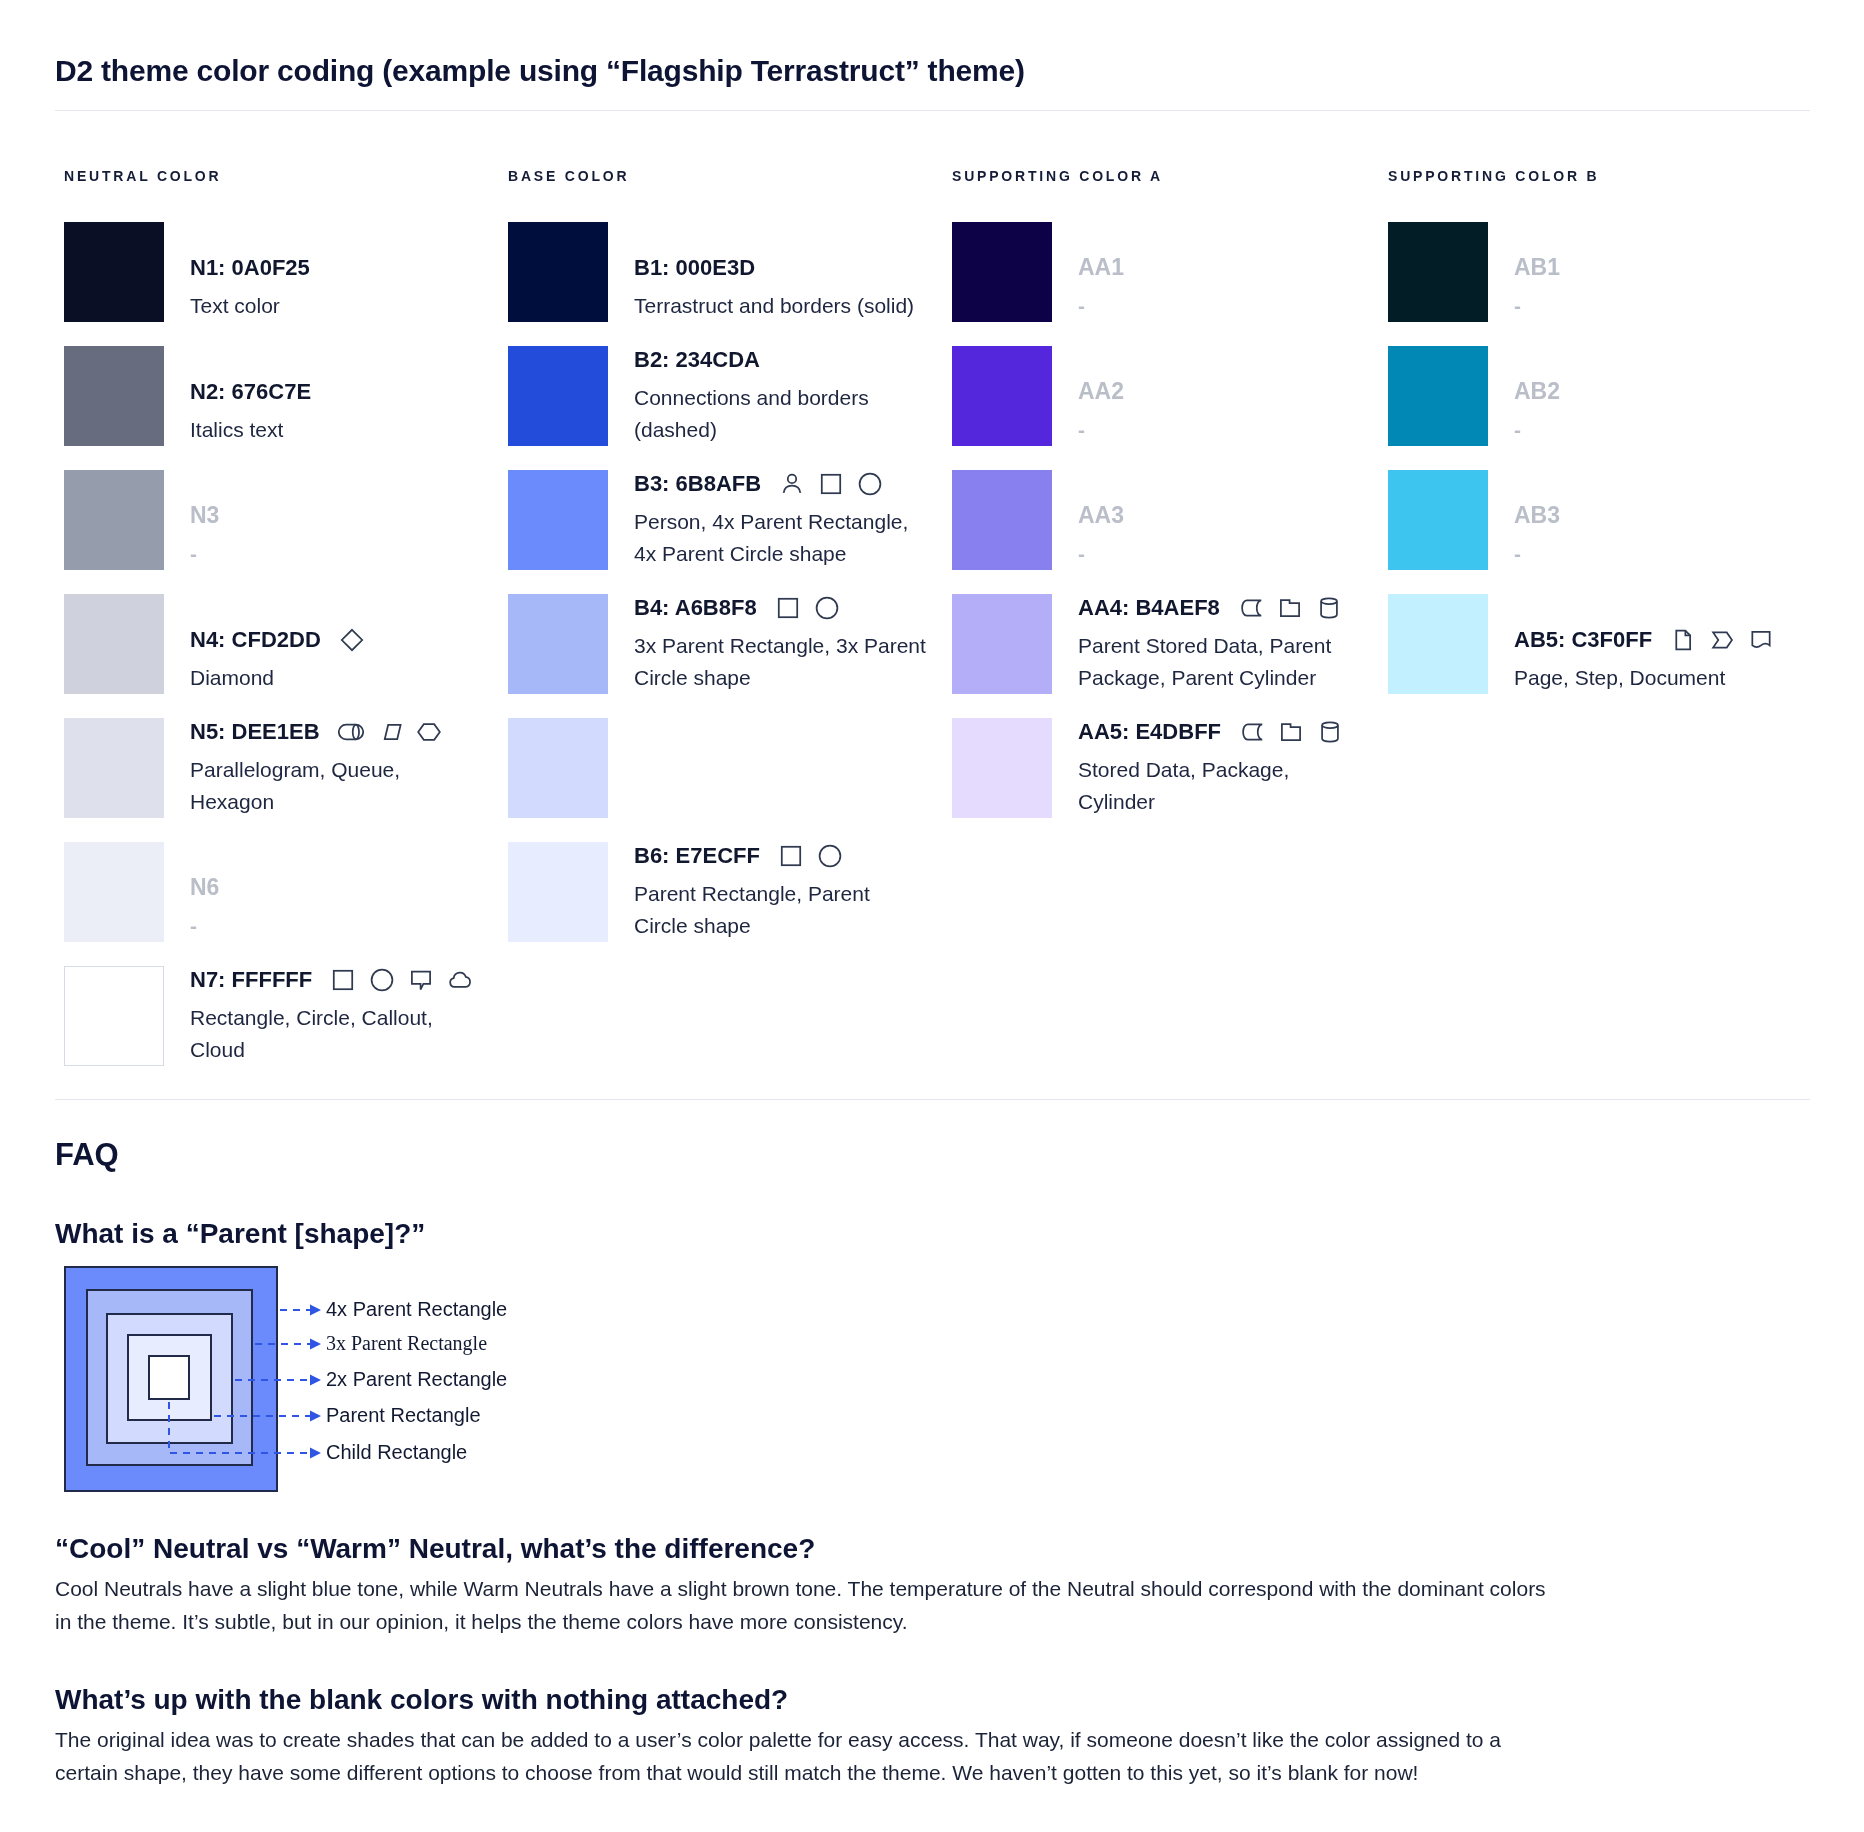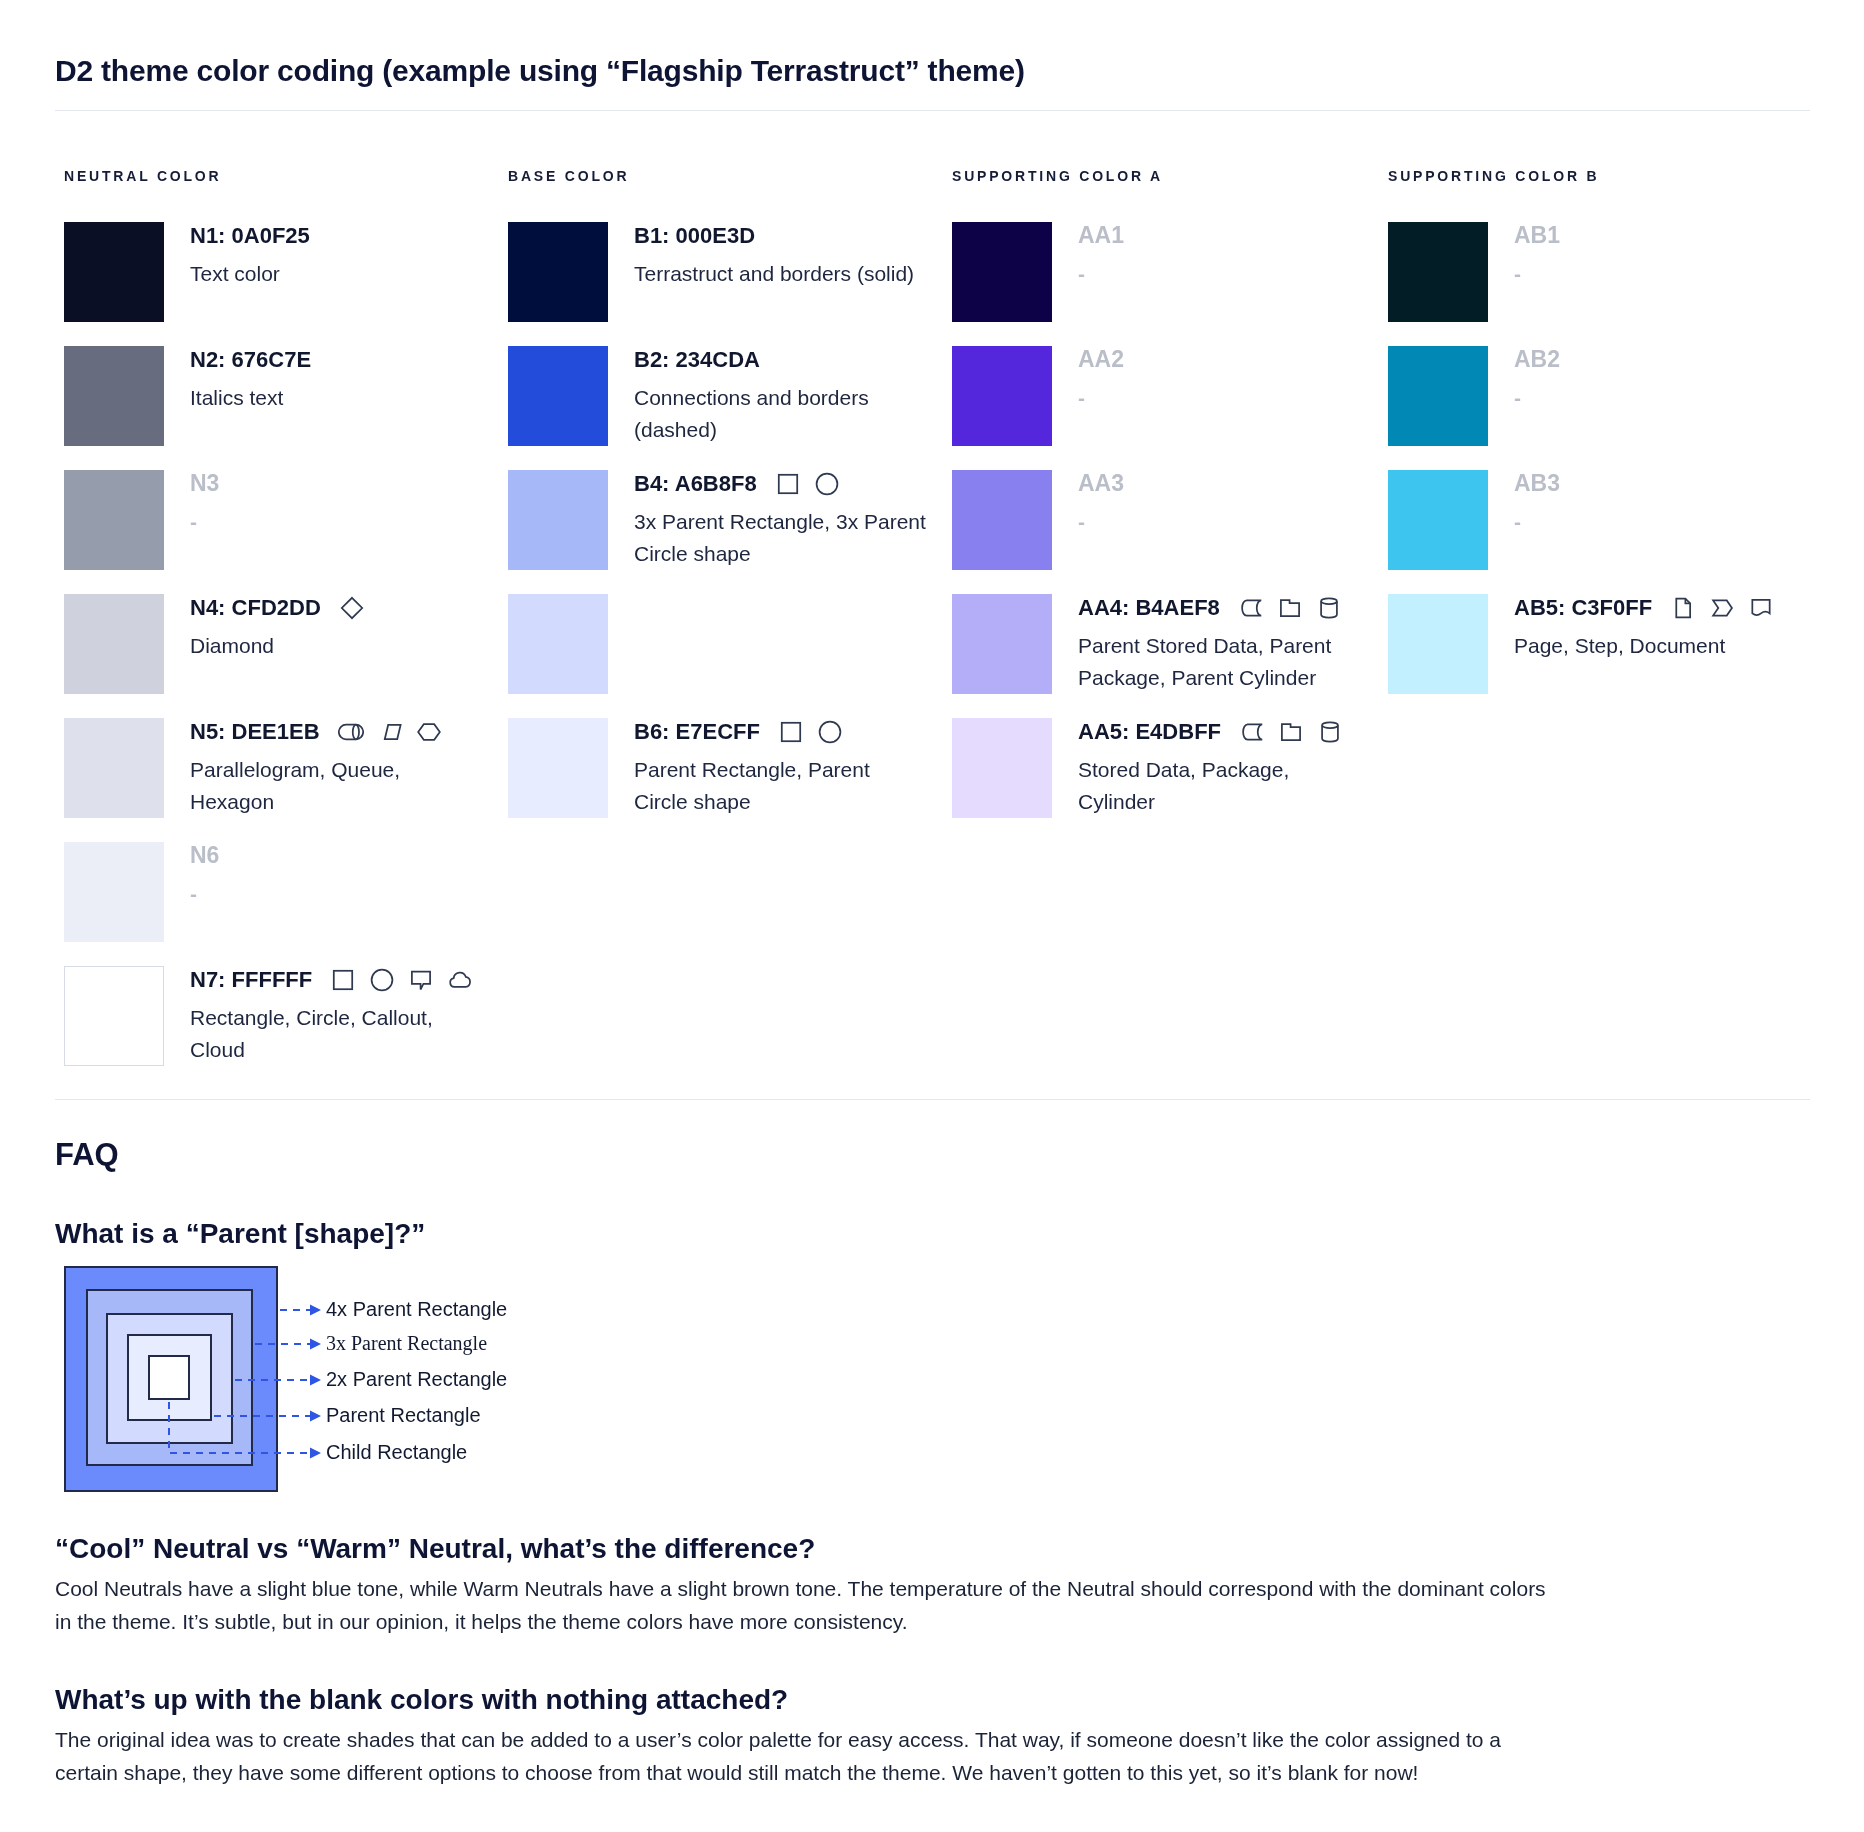--- a/index.html
+++ b/index.html
@@ -12,21 +12,21 @@
   .rule-bottom{top:1099px;}
 
   .palette{position:absolute;top:168px;left:0;width:1864px;height:930px;}
   .col{position:absolute;top:0;width:442px;}
   .col:nth-of-type(1){left:64px;}
   .col:nth-of-type(2){left:508px;}
   .col:nth-of-type(3){left:952px;}
   .col:nth-of-type(4){left:1388px;}
   .colhead{font-size:14px;font-weight:700;letter-spacing:2.8px;color:#151C38;height:18px;margin-bottom:36px;white-space:nowrap;}
 
-  .prow{display:flex;align-items:flex-start;height:100px;margin-bottom:24px;}
+  .prow{display:flex;align-items:flex-end;height:100px;margin-bottom:24px;}
   .swatch{width:100px;height:100px;flex:none;box-sizing:border-box;}
   .swatch.bordered{border:1.5px solid #D7DBE6;}
   .rowtext{margin-left:26px;width:292px;}
   .rlabel{display:flex;align-items:center;gap:18px;font-size:22px;font-weight:700;line-height:27px;color:#10172E;margin:0 0 9px 0;white-space:nowrap;}
   .rlabel.muted{color:#B9BEC8;font-size:23px;}
   .icons{display:flex;align-items:center;gap:13px;}
   .icn{width:26px;height:26px;display:block;}
   .icn *{stroke:#2F3950;fill:none;stroke-width:1.6;}
   .rdesc{font-size:21px;line-height:32px;color:#1E2640;}
   .rdesc.muted{color:#B9BEC8;font-weight:700;}
@@ -160,20 +160,41 @@
             <div class="rdesc">Terrastruct and borders (solid)</div>
           </div>
         </div>
         <div class="prow">
           <div class="swatch" style="background: rgb(35, 76, 218);"></div>
           <div class="rowtext">
             <div class="rlabel">
               <span>B2: 234CDA</span>
             </div>
             <div class="rdesc">Connections and borders (dashed)</div>
+          </div>
+        </div>
+        <div class="prow">
+          <div class="swatch" style="background: rgb(107, 138, 251);"></div>
+          <div class="rowtext">
+            <div class="rlabel">
+              <span>B3: 6B8AFB</span>
+              <span class="icons">
+                <svg class="icn" viewBox="0 0 24 24">
+                  <circle cx="12" cy="7.3" r="3.9"></circle>
+                  <path d="M4.3 20.2 C4.9 15.8 8 13.6 12 13.6 C16 13.6 19.1 15.8 19.7 20.2"></path>
+                </svg>
+                <svg class="icn" viewBox="0 0 24 24">
+                  <rect x="3.5" y="3.5" width="17" height="17"></rect>
+                </svg>
+                <svg class="icn" viewBox="0 0 24 24">
+                  <circle cx="12" cy="12" r="9.6"></circle>
+                </svg>
+              </span>
+            </div>
+            <div class="rdesc">Person, 4x Parent Rectangle, 4x Parent Circle shape</div>
           </div>
         </div>
         <div class="prow">
           <div class="swatch" style="background: rgb(166, 184, 248);"></div>
           <div class="rowtext">
             <div class="rlabel">
               <span>B4: A6B8F8</span>
               <span class="icons">
                 <svg class="icn" viewBox="0 0 24 24">
                   <rect x="3.5" y="3.5" width="17" height="17"></rect>

